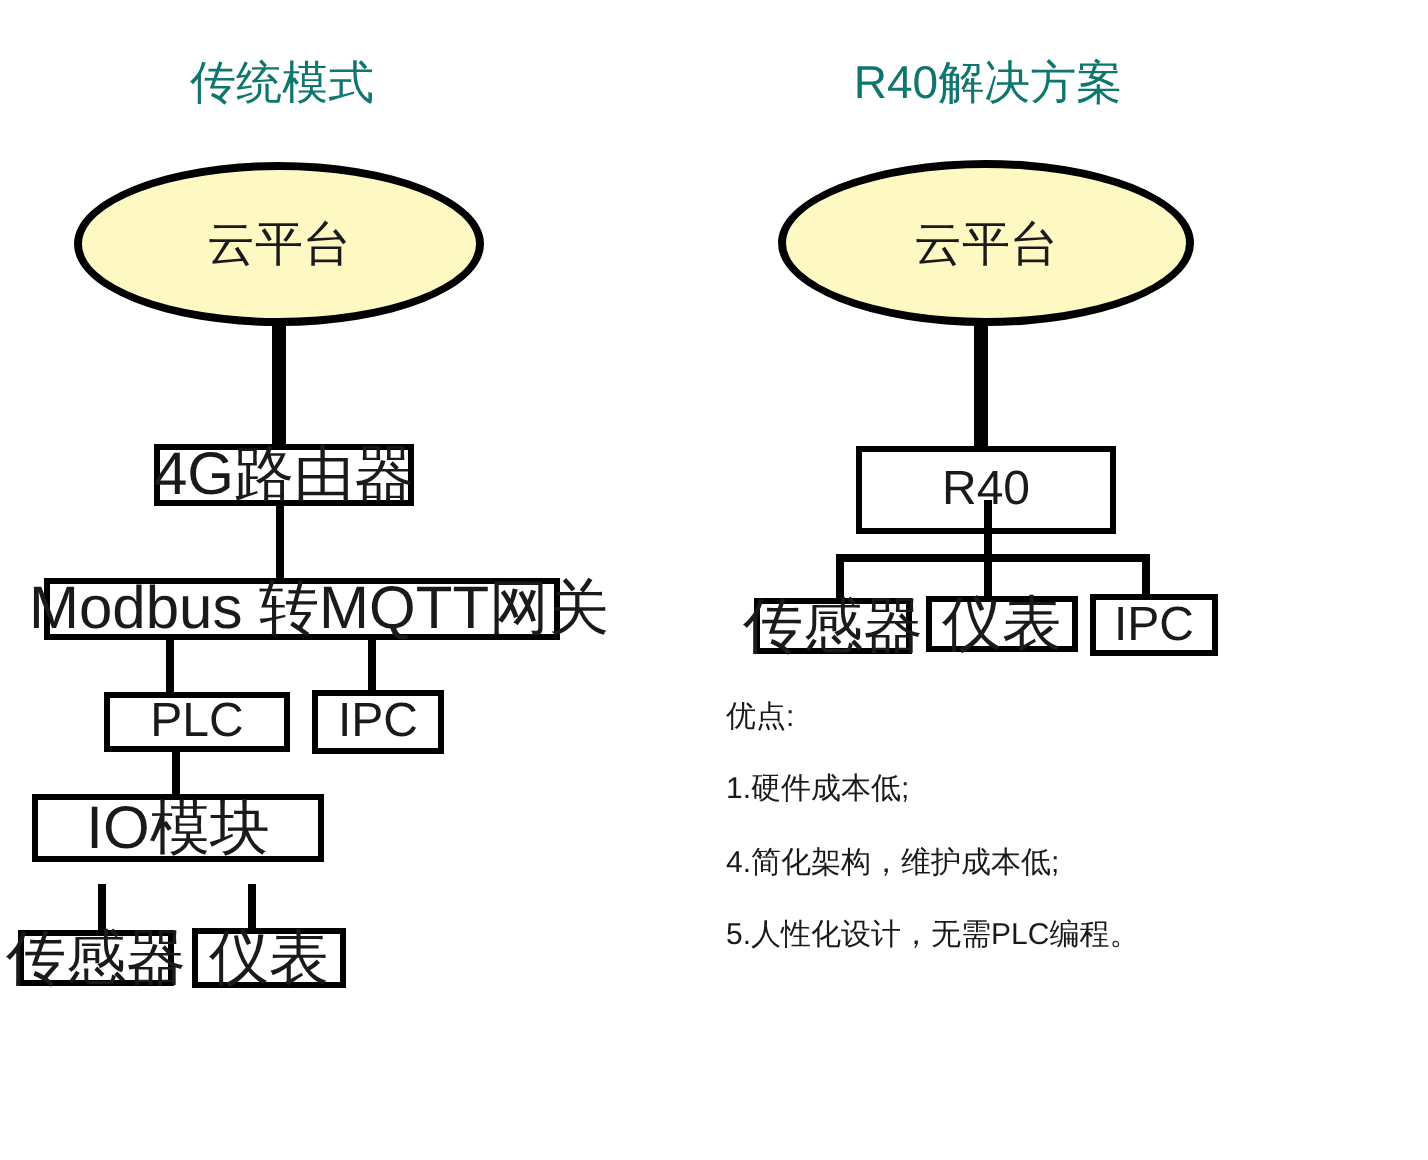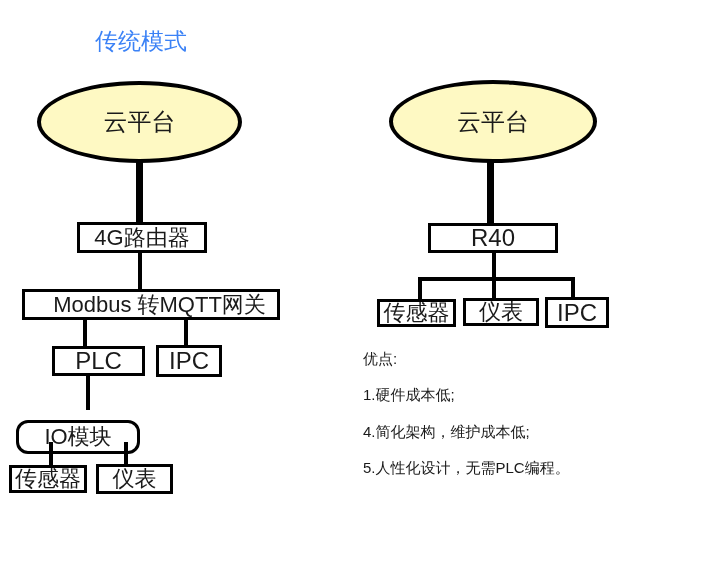--- a/index.html
+++ b/index.html
@@ -9,37 +9,37 @@
     background:#ffffff;
     font-family:"Liberation Sans","DejaVu Sans",sans-serif;
     color:#1a1a1a;
     overflow:hidden;
   }
   .title{
     position:absolute;
     font-size:23px;
     text-align:center;
     white-space:nowrap;
-    color:#3b82f6;
+    color:#0f766e;
   }
   .ellipse{
     position:absolute;
     border:4px solid #000;
     border-radius:50%;
     box-sizing:border-box;
     display:flex;align-items:center;justify-content:center;
     font-size:24px;
     background:#fef9c3;
   }
   .node{
     position:absolute;
     border:3px solid #000;
     box-sizing:border-box;
     display:flex;align-items:center;justify-content:center;
-    font-size:22px;
+    font-size:30px;
     white-space:nowrap;
     background:#fff;
   }
   .node.latin{font-size:24px;}
   .line{position:absolute;background:#000;}
   .adv{
     position:absolute;
     left:363px;top:341px;
     width:348px;
     font-size:15px;
@@ -76,43 +76,44 @@
   <div class="node latin" style="left:52px;top:346px;width:93px;height:30px;">
     <span>PLC</span>
   </div>
 
   <div class="node latin" style="left:156px;top:345px;width:66px;height:32px;">
     <span>IPC</span>
   </div>
 
   <div class="line" style="left:86px;top:375px;width:4px;height:35px;"></div>
 
-  <div class="node" style="left:16px;top:420px;width:124px;height:34px;border-radius:12px;">
+  <div class="node" style="left:16px;top:397px;width:146px;height:34px;">
     <span>IO模块</span>
   </div>
 
   <div class="line" style="left:49px;top:442px;width:4px;height:24px;"></div>
   <div class="line" style="left:124px;top:442px;width:4px;height:24px;"></div>
 
   <div class="node" style="left:9px;top:465px;width:78px;height:28px;">
     <span>传感器</span>
   </div>
 
   <div class="node" style="left:96px;top:464px;width:77px;height:30px;">
     <span>仪表</span>
   </div>
 
+  <div class="title" style="left:394px;top:26px;width:200px;">R40解决方案</div>
 
   <div class="ellipse" style="left:389px;top:80px;width:208px;height:83px;">
     <span>云平台</span>
   </div>
 
   <div class="line" style="left:487px;top:159px;width:7px;height:64px;"></div>
 
-  <div class="node latin" style="left:428px;top:223px;width:130px;height:30px;">
+  <div class="node latin" style="left:428px;top:223px;width:130px;height:44px;">
     <span>R40</span>
   </div>
 
   <div class="line" style="left:492px;top:250px;width:4px;height:28px;"></div>
   <div class="line" style="left:418px;top:277px;width:157px;height:4px;"></div>
   <div class="line" style="left:418px;top:280px;width:4px;height:19px;"></div>
   <div class="line" style="left:492px;top:280px;width:4px;height:18px;"></div>
   <div class="line" style="left:571px;top:280px;width:4px;height:17px;"></div>
 
   <div class="node" style="left:377px;top:299px;width:79px;height:28px;">

